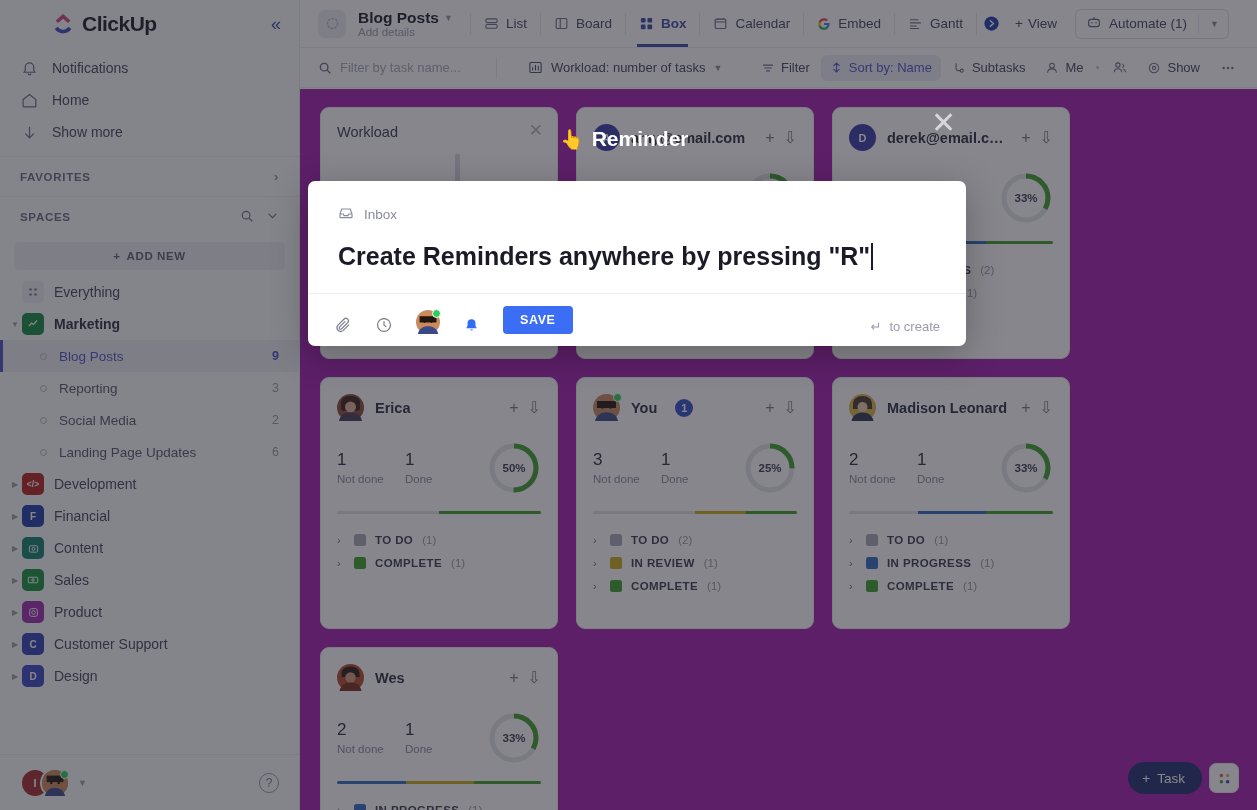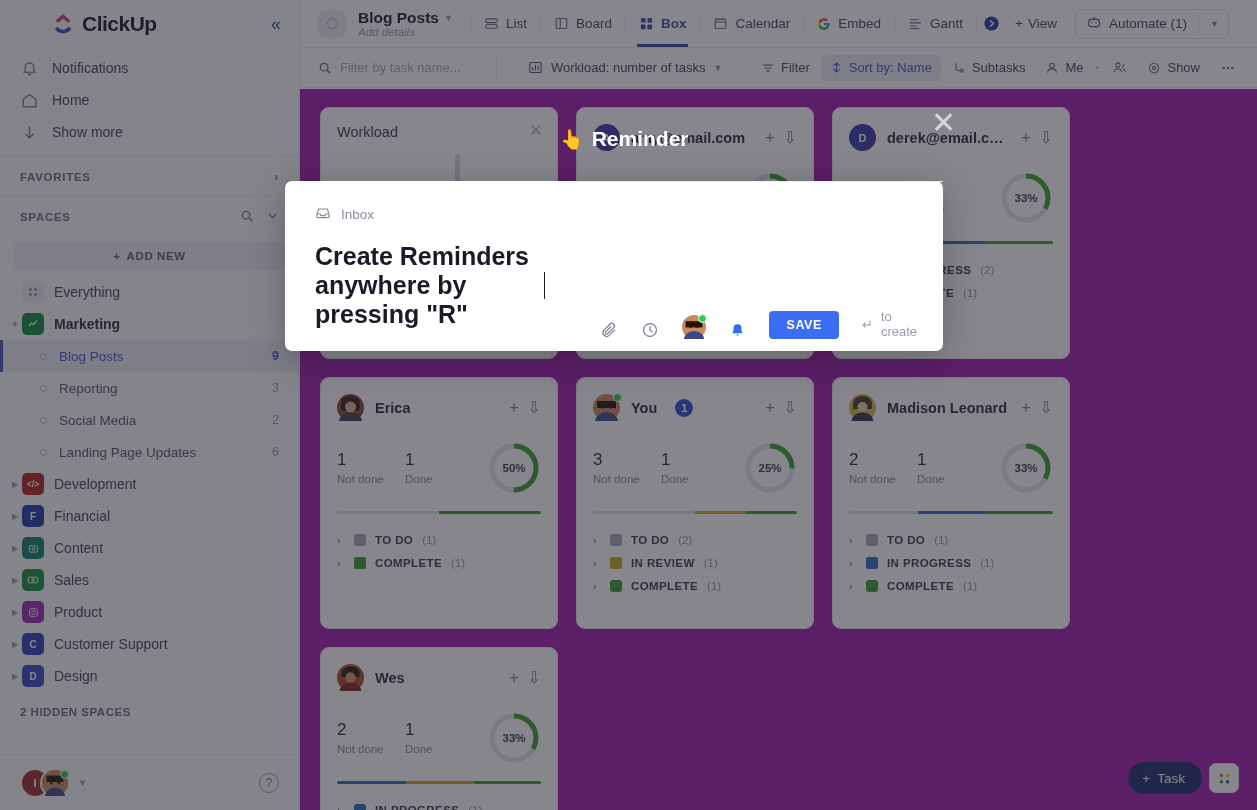--- a/index.html
+++ b/index.html
@@ -121,21 +121,21 @@
     padding: 0 14px 0 18px; border-bottom: 1px solid #ededf2; gap: 0px;
   }
   .list-avatar {
     width: 28px; height: 28px; border-radius: 7px; background: #eeeef3;
     display: flex; align-items: center; justify-content: center; flex: none;
   }
   .title-block { margin-left: 12px; margin-right: 14px; }
   .title-line { display: flex; align-items: center; gap: 5px; }
   .title-main { font-size: 15.5px; font-weight: 700; color: #1b1b28; }
   .title-caret { color: #9a9bab; font-size: 9px; }
-  .title-sub { font-size: 11.5px; color: #9a9bab; margin-top: -1px; font-style: italic; }
+  .title-sub { font-size: 11.5px; color: #9a9bab; margin-top: -1px; }
   .vsep { width: 1px; height: 22px; background: #e6e6ec; margin: 0 3px; }
   .view-tab {
     display: flex; align-items: center; gap: 7px; padding: 0 10px;
     height: 46px; font-size: 13.5px; color: #44455c; cursor: pointer; position: relative;
   }
   .view-tab .vic { color: #6b6c81; display: flex; }
   .view-tab.active { color: #3b4ba8; font-weight: 700; }
   .view-tab.active .vic { color: #3b4ba8; }
   .view-tab.active::after {
     content: ""; position: absolute; left: 8px; right: 8px; bottom: 0; height: 2.5px; background: #3b4ba8;
@@ -242,24 +242,24 @@
   
   .overlay { position: absolute; left: 0; top: 0; width: 1257px; height: 810px; background: rgba(34,34,46,0.55); }
   .reminder-tip {
     position: absolute; left: 560px; top: 127px; display: flex; align-items: center; gap: 8px;
     color: #fff; font-size: 21px; font-weight: 700; z-index: 6;
   }
   .tip-hand { font-size: 19px; color: #3a7bfd; }
   .big-x { position: absolute; left: 931px; top: 105px; color: #d4d5dd; font-size: 30px; font-weight: 300; z-index: 6; cursor: pointer; }
 
   .modal {
-    position: absolute; left: 285px; top: 181px; width: 658px;
+    position: absolute; left: 308px; top: 181px; width: 658px;
     background: #fff; border-radius: 7px; z-index: 8;
     box-shadow: 0 8px 36px rgba(0,0,0,0.26);
-    display: flex; flex-direction: row;
+    display: flex; flex-direction: column;
   }
   .modal-body { padding: 24px 30px 22px 30px; }
   .modal-inbox { display: flex; align-items: center; gap: 10px; color: #8b8c9e; font-size: 13.5px; cursor: pointer; }
   .modal-input {
     margin-top: 18px; font-size: 25px; font-weight: 700; color: #1b1b28;
     display: flex; align-items: center;
   }
   .caret-bar { display: inline-block; width: 1.5px; height: 27px; background: #1b1b28; margin-left: 1px; }
   .modal-foot {
     border-top: 1px solid #ededf2; padding: 12px 26px 12px 26px;
@@ -437,21 +437,20 @@
       <span class="tri">▶</span>
       <span class="space-icon" style="background:#2f3fb5;">C</span>
       <span class="space-name">Customer Support</span>
     </div>
     <div class="space-row">
       <span class="tri">▶</span>
       <span class="space-icon" style="background:#3b46c4;">D</span>
       <span class="space-name">Design</span>
     </div>
 
-    <div class="hidden-spaces">2 HIDDEN SPACES</div>
 
     <div class="sb-footer">
       <div class="avatars">
         <span class="av" style="background:#a32a2a;">I</span>
         <span class="av second" style="background:#c98a5e;">
           <svg width="28" height="28" viewBox="0 0 28 28">
               <circle cx="14" cy="14" r="14" fill="#c98a5e"></circle>
               <path d="M5 6h18v7H5z" fill="#24160f"></path>
               <circle cx="10" cy="14" r="1.3" fill="#24160f"></circle>
               <circle cx="18" cy="14" r="1.3" fill="#24160f"></circle>

